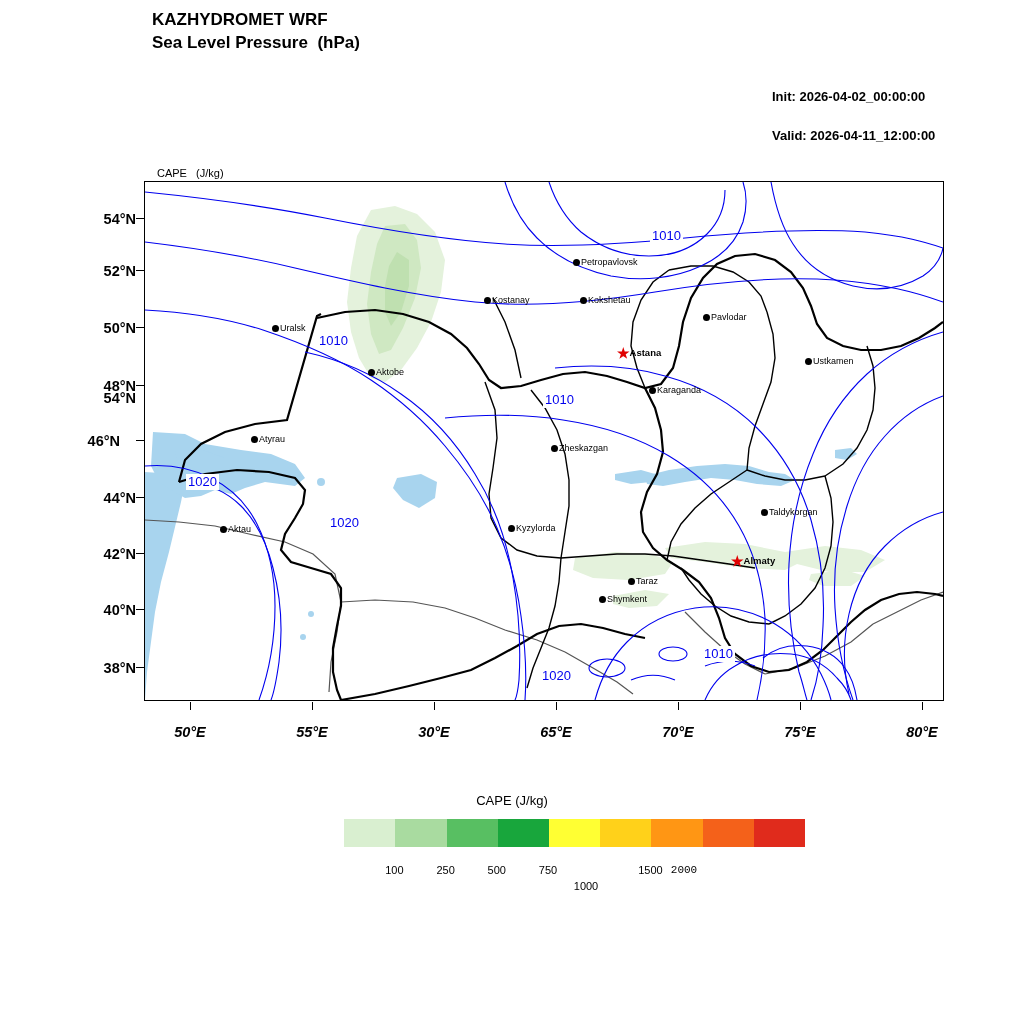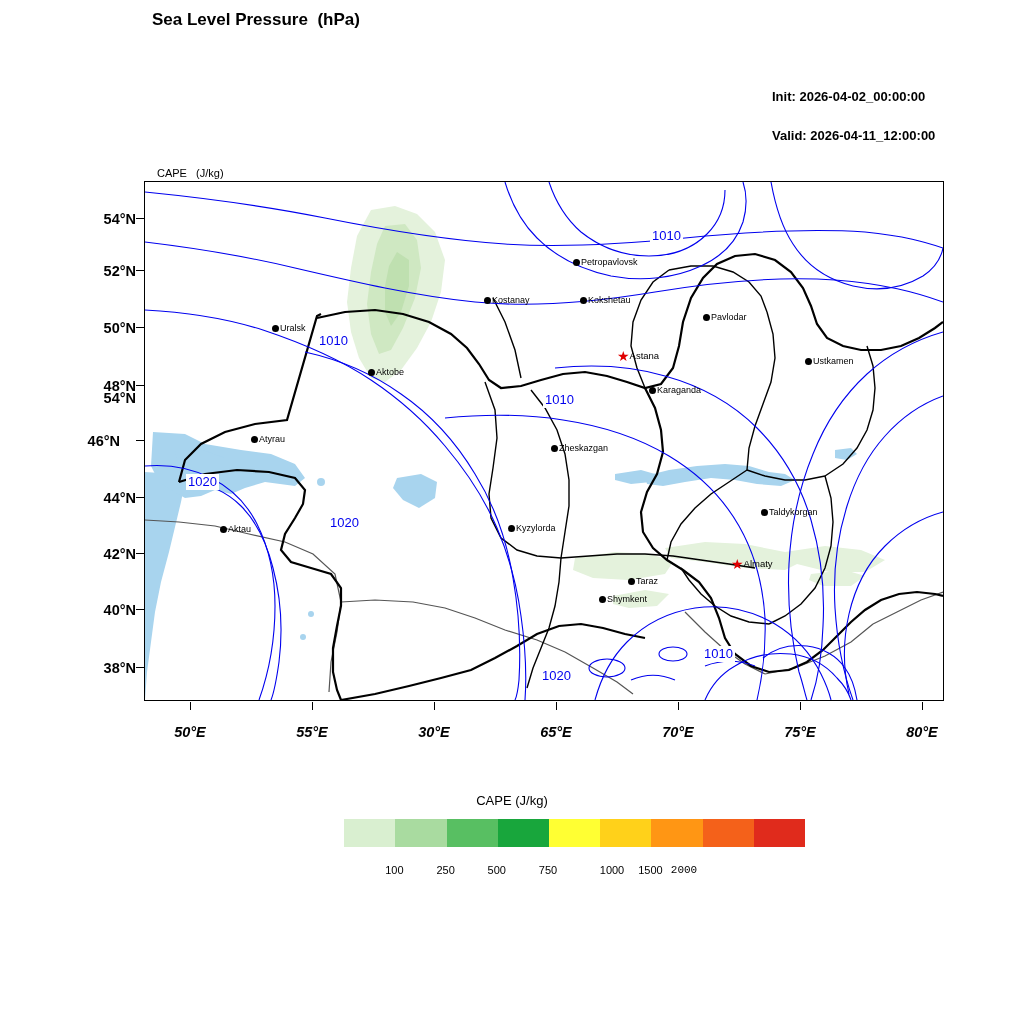--- a/index.html
+++ b/index.html
@@ -124,23 +124,23 @@
     width: 7px;
     height: 7px;
     border-radius: 50%;
     background: #000;
     vertical-align: -1px;
     margin-right: 1px;
   }
   .capital {
     position: absolute;
     font-size: 9.5px;
-    font-weight: normal;
+    font-weight: bold;
     white-space: nowrap;
-    line-height: 17px;
+    line-height: 12px;
   }
   .capital .star {
     color: #e00000;
     font-size: 14px;
     vertical-align: -2px;
   }
 
   
   .isobar {
     position: absolute;
@@ -187,20 +187,21 @@
     top: 0;
     font-size: 11px;
     transform: translateX(-50%);
     white-space: nowrap;
   }
 </style>
 </head>
 <body>
 
 <div id="header">
+  <div class="title-line">KAZHYDROMET WRF</div>
   <div class="title-line">Sea Level Pressure  (hPa)</div>
 </div>
 
 <div id="init-block">
   <div>Init: 2026-04-02_00:00:00</div>
   <div>Valid: 2026-04-11_12:00:00</div>
 </div>
 
 <div id="sub-labels">
   <div>CAPE   (J/kg)</div>
@@ -415,16 +416,16 @@
     <div class="cb-cell" style="background: rgb(255, 209, 26);"></div>
     <div class="cb-cell" style="background: rgb(255, 150, 20);"></div>
     <div class="cb-cell" style="background: rgb(244, 97, 26);"></div>
     <div class="cb-cell" style="background: rgb(224, 43, 28);"></div>
   </div>
 <div id="cb-ticks">
     <span class="cb-tick" style="left: 102.4px;">100</span>
     <span class="cb-tick" style="left: 153.6px;">250</span>
     <span class="cb-tick" style="left: 204.8px;">500</span>
     <span class="cb-tick" style="left: 256px;">750</span>
-    <span class="cb-tick" style="left: 320px;">1000</span>
+    <span class="cb-tick" style="left: 294px; margin-top: 16px;">1000</span>
     <span class="cb-tick" style="left: 358.4px;">1500</span>
     <span class="cb-tick" style="left: 392px; font-family: Liberation Mono, monospace;">2000</span>
   </div>
 
 </body></html>

